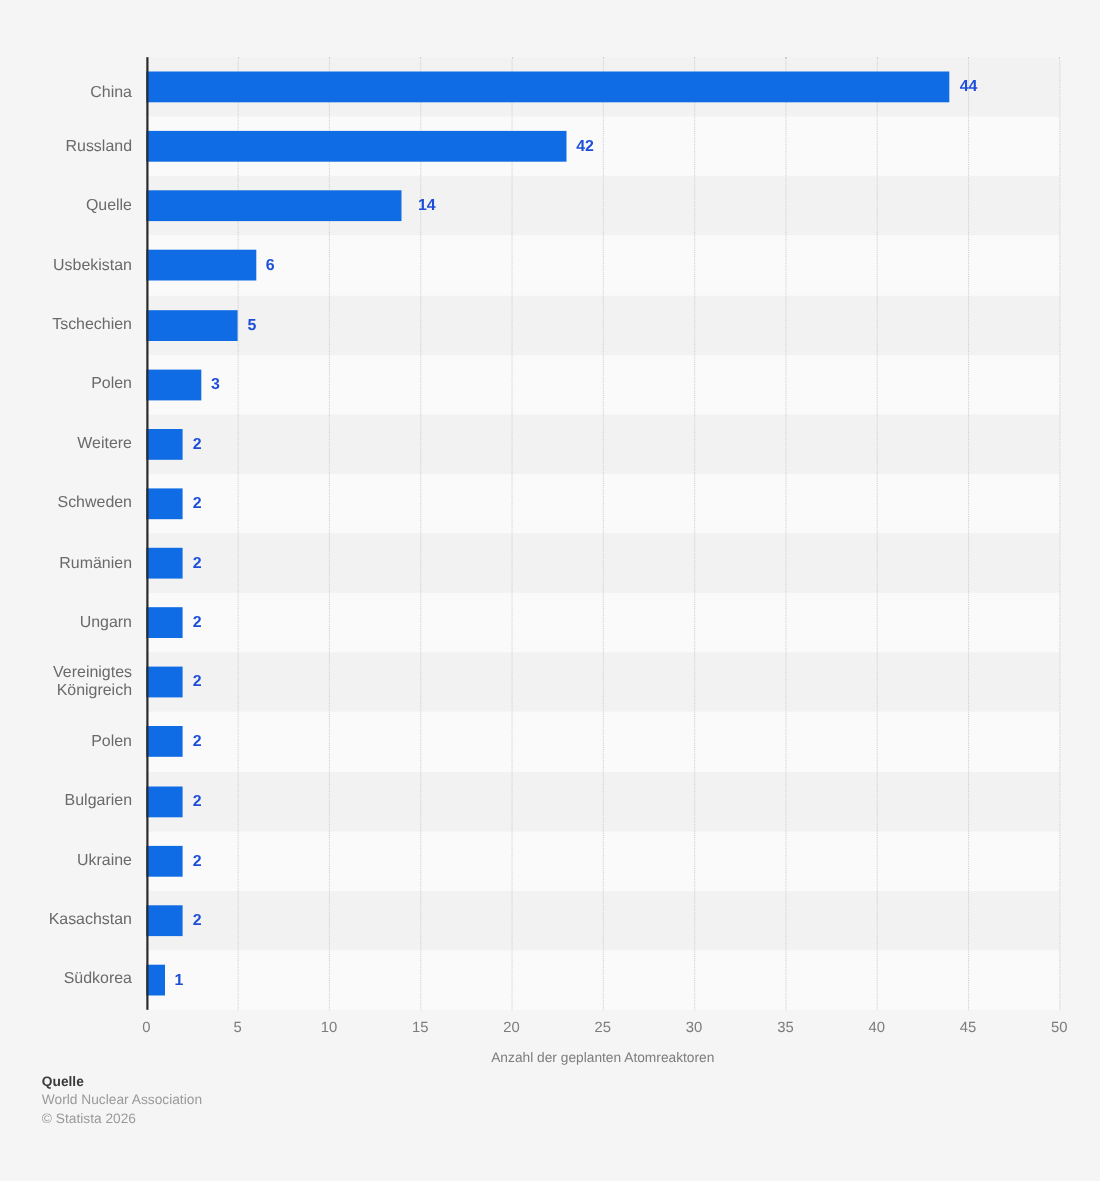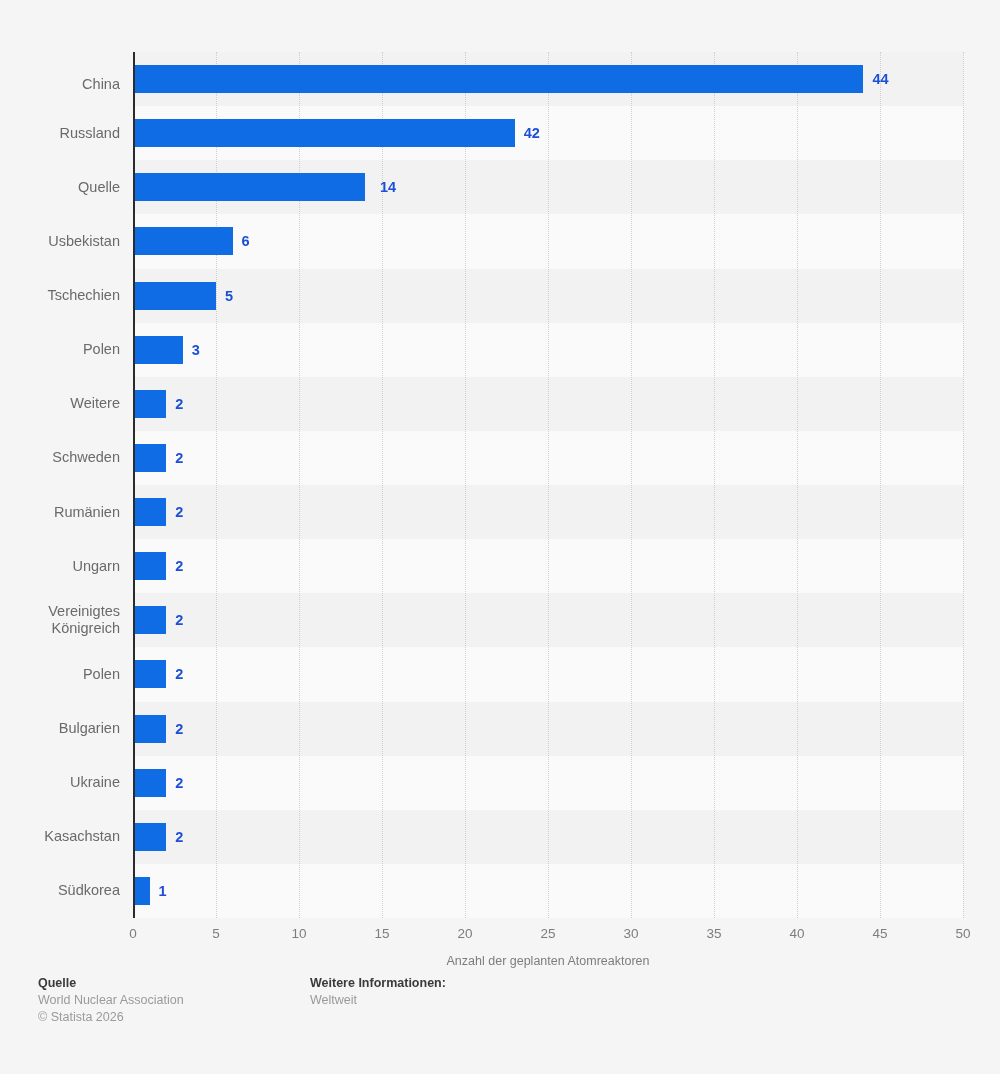--- a/index.html
+++ b/index.html
@@ -348,20 +348,16 @@
       <div class="x-tick" style="left: 830px;">50</div>
     </div>
   <div id="x-axis-title">Anzahl der geplanten Atomreaktoren</div>
 
   <div id="footer">
     <div class="foot-col left">
       <div class="foot-head">Quelle</div>
       <div class="foot-line">World Nuclear Association</div>
       <div class="foot-line">© Statista 2026</div>
     </div>
-    <div class="foot-col right">
-      <div class="foot-head">Weitere Informationen:</div>
-      <div class="foot-line">Weltweit</div>
-    </div>
   </div>
 
 
 </div>
 
 </body></html>

